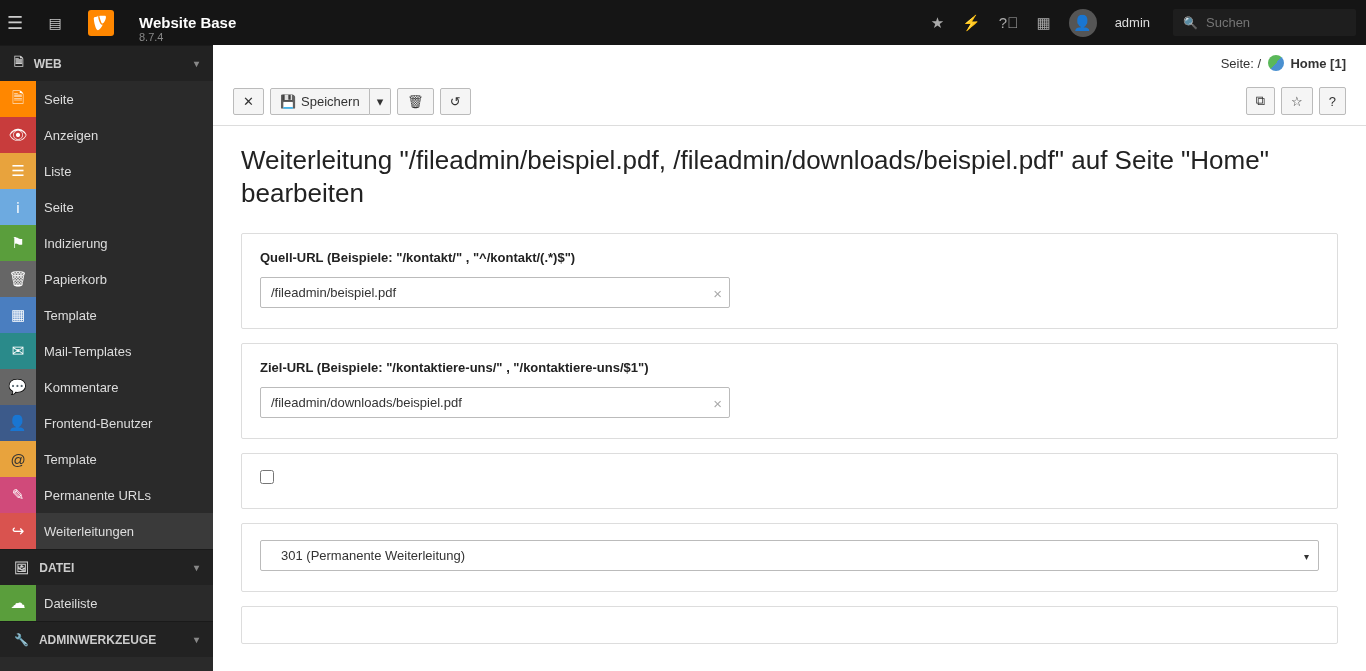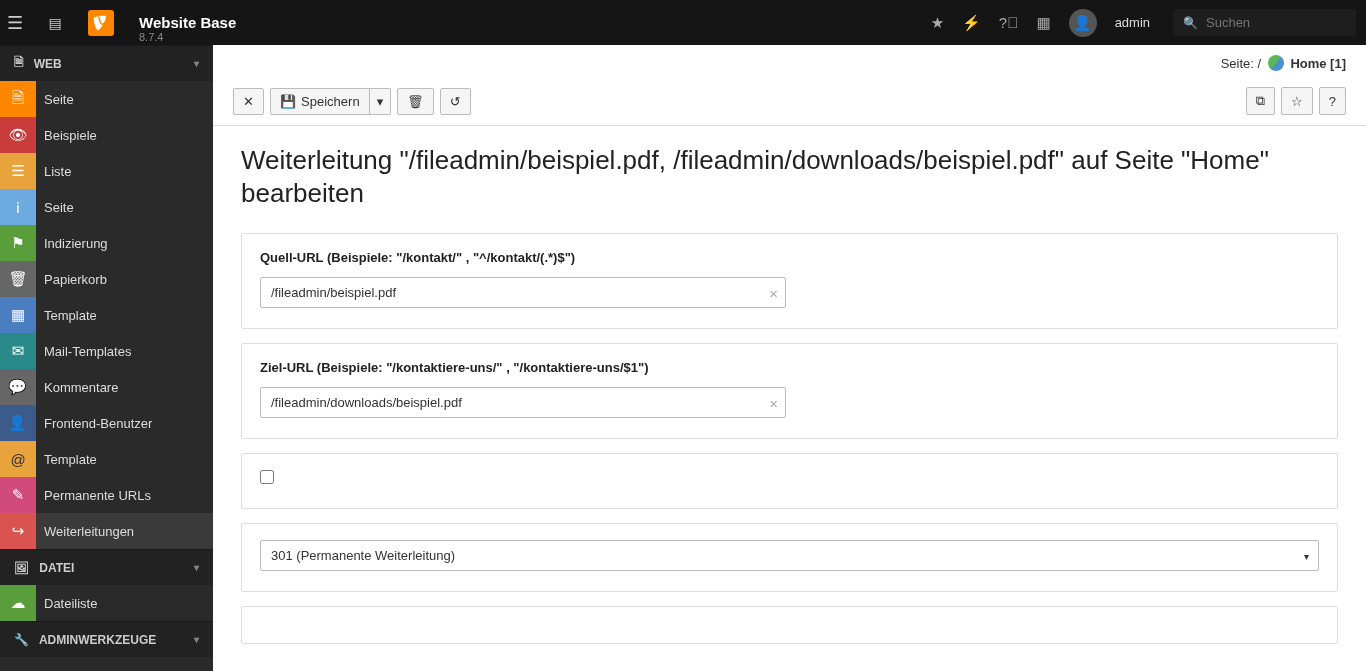--- a/index.html
+++ b/index.html
@@ -37,23 +37,23 @@
 .btn { border:1px solid #bbb; background:#f5f5f5; padding:5px 9px; font-size:13px; cursor:pointer; border-radius:2px; display:inline-flex; align-items:center; gap:5px; color:#333; }
 .btn-group { display:inline-flex; }
 .btn-group .btn:first-child { border-top-right-radius:0; border-bottom-right-radius:0; }
 .btn-group .btn:last-child { border-top-left-radius:0; border-bottom-left-radius:0; border-left:none; padding:5px 7px; }
 .docheader-right { margin-left:auto; display:flex; gap:6px; }
 .page-title { font-size:26px; font-weight:400; padding:18px 28px 10px; color:#222; line-height:1.25; }
 .form-area { padding:0 28px 30px; }
 .form-section { border:1px solid #ddd; border-radius:2px; margin-top:14px; padding:16px 18px 20px; }
 .form-label { font-weight:700; font-size:13px; color:#222; margin-bottom:12px; display:block; }
 .input-wrap { position:relative; display:inline-block; }
-.text-input { width:526px; padding:7px 30px 7px 10px; border:1px solid #bbb; border-radius:2px; font-size:13px; color:#333; }
+.text-input { width:470px; padding:7px 30px 7px 10px; border:1px solid #bbb; border-radius:2px; font-size:13px; color:#333; }
 .input-clear { position:absolute; right:8px; top:50%; transform:translateY(-50%); color:#aaa; cursor:pointer; font-size:15px; }
-.select-input { width:100%; padding:7px 10px; border:1px solid #bbb; border-radius:2px; font-size:13px; color:#333; background:#fff; appearance:none; }
+.select-input { width:100%; padding:7px 20px; border:1px solid #bbb; border-radius:2px; font-size:13px; color:#333; background:#fff; appearance:none; }
 .select-wrap { position:relative; }
 .select-arrow { position:absolute; right:10px; top:50%; transform:translateY(-50%); font-size:10px; color:#333; pointer-events:none; }
 .checkbox { width:14px; height:14px; }
 </style>
 </head>
 <body>
 
 <div class="topbar">
   <div class="topbar-left">
     <span class="hamburger">☰</span>
@@ -88,21 +88,21 @@
       <span style="margin-right:10px">🗎</span>
       <span>WEB</span>
         <span class="arr">▾</span>
     </div>
     <div class="nav-item">
         <span class="nav-icon ic-orange">🗎</span>
         <span class="nav-label">Seite</span>
       </div>
     <div class="nav-item">
         <span class="nav-icon ic-red">👁</span>
-        <span class="nav-label">Beispiele</span>
+        <span class="nav-label">Anzeigen</span>
       </div>
     <div class="nav-item">
         <span class="nav-icon ic-lorange">☰</span>
         <span class="nav-label">Liste</span>
       </div>
     <div class="nav-item">
         <span class="nav-icon ic-lblue">ℹ</span>
         <span class="nav-label">Seite</span>
       </div>
     <div class="nav-item">

